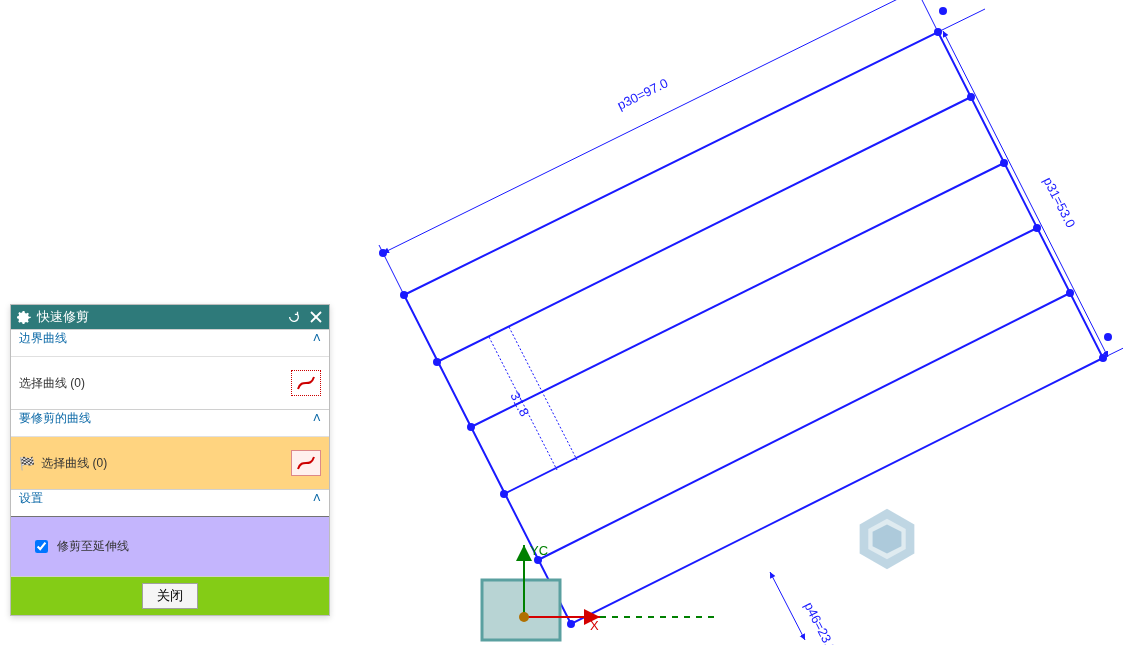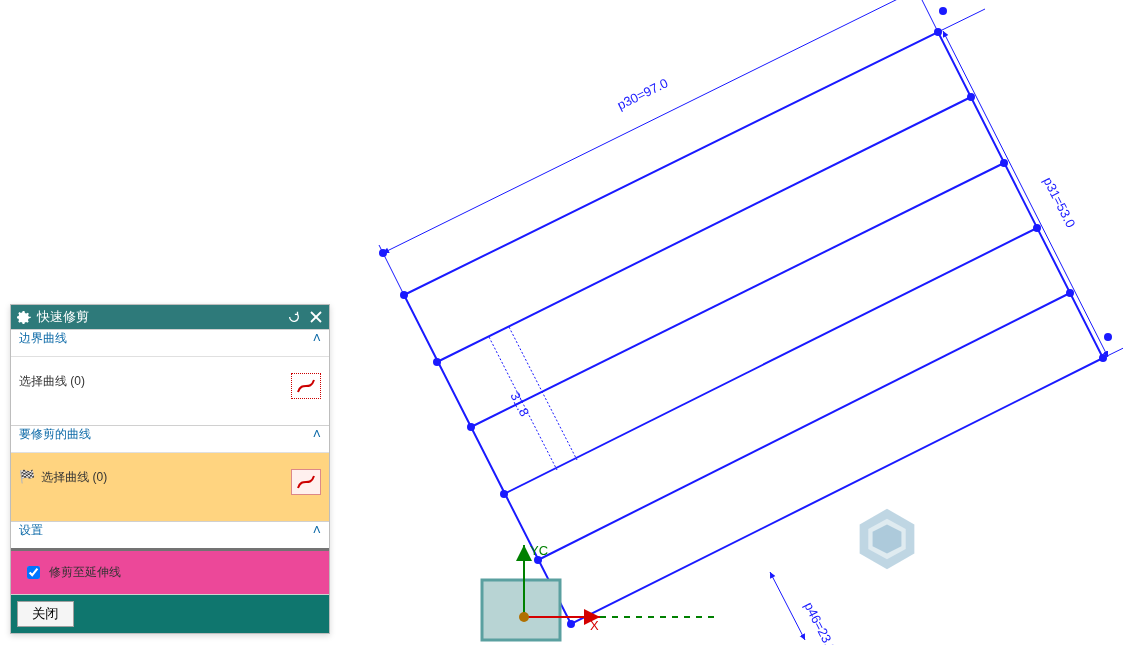--- a/index.html
+++ b/index.html
@@ -4,28 +4,28 @@
 <style>
   html,body{margin:0;padding:0;width:1123px;height:645px;font-family:"Microsoft YaHei","Segoe UI",Arial,sans-serif;font-size:12px;background:#fff;color:#333;overflow:hidden;position:relative}
   .canvas{position:absolute;inset:0}
   .panel{position:absolute;left:10px;top:304px;width:318px;border:1px solid #bdbdbd;background:#ececec;box-shadow:0 2px 6px rgba(0,0,0,.15)}
   .panel-title{display:flex;align-items:center;background:#2e7a7a;color:#fff;height:24px;padding:0 6px;gap:6px}
   .panel-title .title-text{flex:1;font-size:13px}
   .panel-title .title-icons{display:flex;gap:8px}
   .panel-title .ticon{width:14px;height:14px;display:flex;align-items:center;justify-content:center;cursor:pointer;color:#fff}
   .section-header{display:flex;align-items:flex-start;height:26px;padding:0 8px;background:#fff;border-top:1px solid #d0d0d0;color:#0d6aa8;font-size:12px}
   .section-header .chev{margin-left:auto;color:#0d6aa8;font-size:14px}
-  .row{display:flex;height:36px;padding:16px 8px;background:#fff;border-top:1px solid #e0e0e0;gap:6px}
+  .row{display:flex;align-items:center;height:36px;padding:8px 8px;background:#fff;border-top:1px solid #e0e0e0;gap:6px}
   .row.sel{background:#ffd480}
   .row .row-text{flex:1}
   .row .row-icon{width:28px;height:24px;border:1px dotted #c00;background:#fff;display:flex;align-items:center;justify-content:center}
   .row.sel .row-icon{border:1px solid #d88;background:#fff0ee}
-  .settings-body{background:#ec4899;border-top:3px solid #737373;padding:12px}
+  .settings-body{background:#c4b5fd;border-top:1px solid #737373;padding:20px}
   .cb-row{display:flex;align-items:center;gap:6px}
-  .panel-footer{display:flex;justify-content:flex-start;padding:6px;border-top:1px solid #d0d0d0;background:#0f766e}
+  .panel-footer{display:flex;justify-content:center;padding:6px;border-top:1px solid #d0d0d0;background:#84cc16}
   .btn{padding:3px 14px;background:#f5f5f5;border:1px solid #a0a0a0;cursor:pointer}
   .flag{font-size:13px}
   .logo{position:absolute;right:200px;bottom:70px;width:72px;height:72px;opacity:.7}
   .logo svg{width:100%;height:100%}
   .dim-text{font-family:"Arial",sans-serif;font-size:13px;fill:#1a1aff}
 </style>
 </head>
 <body>
 
 <svg class="canvas" viewBox="0 0 1123 645">

